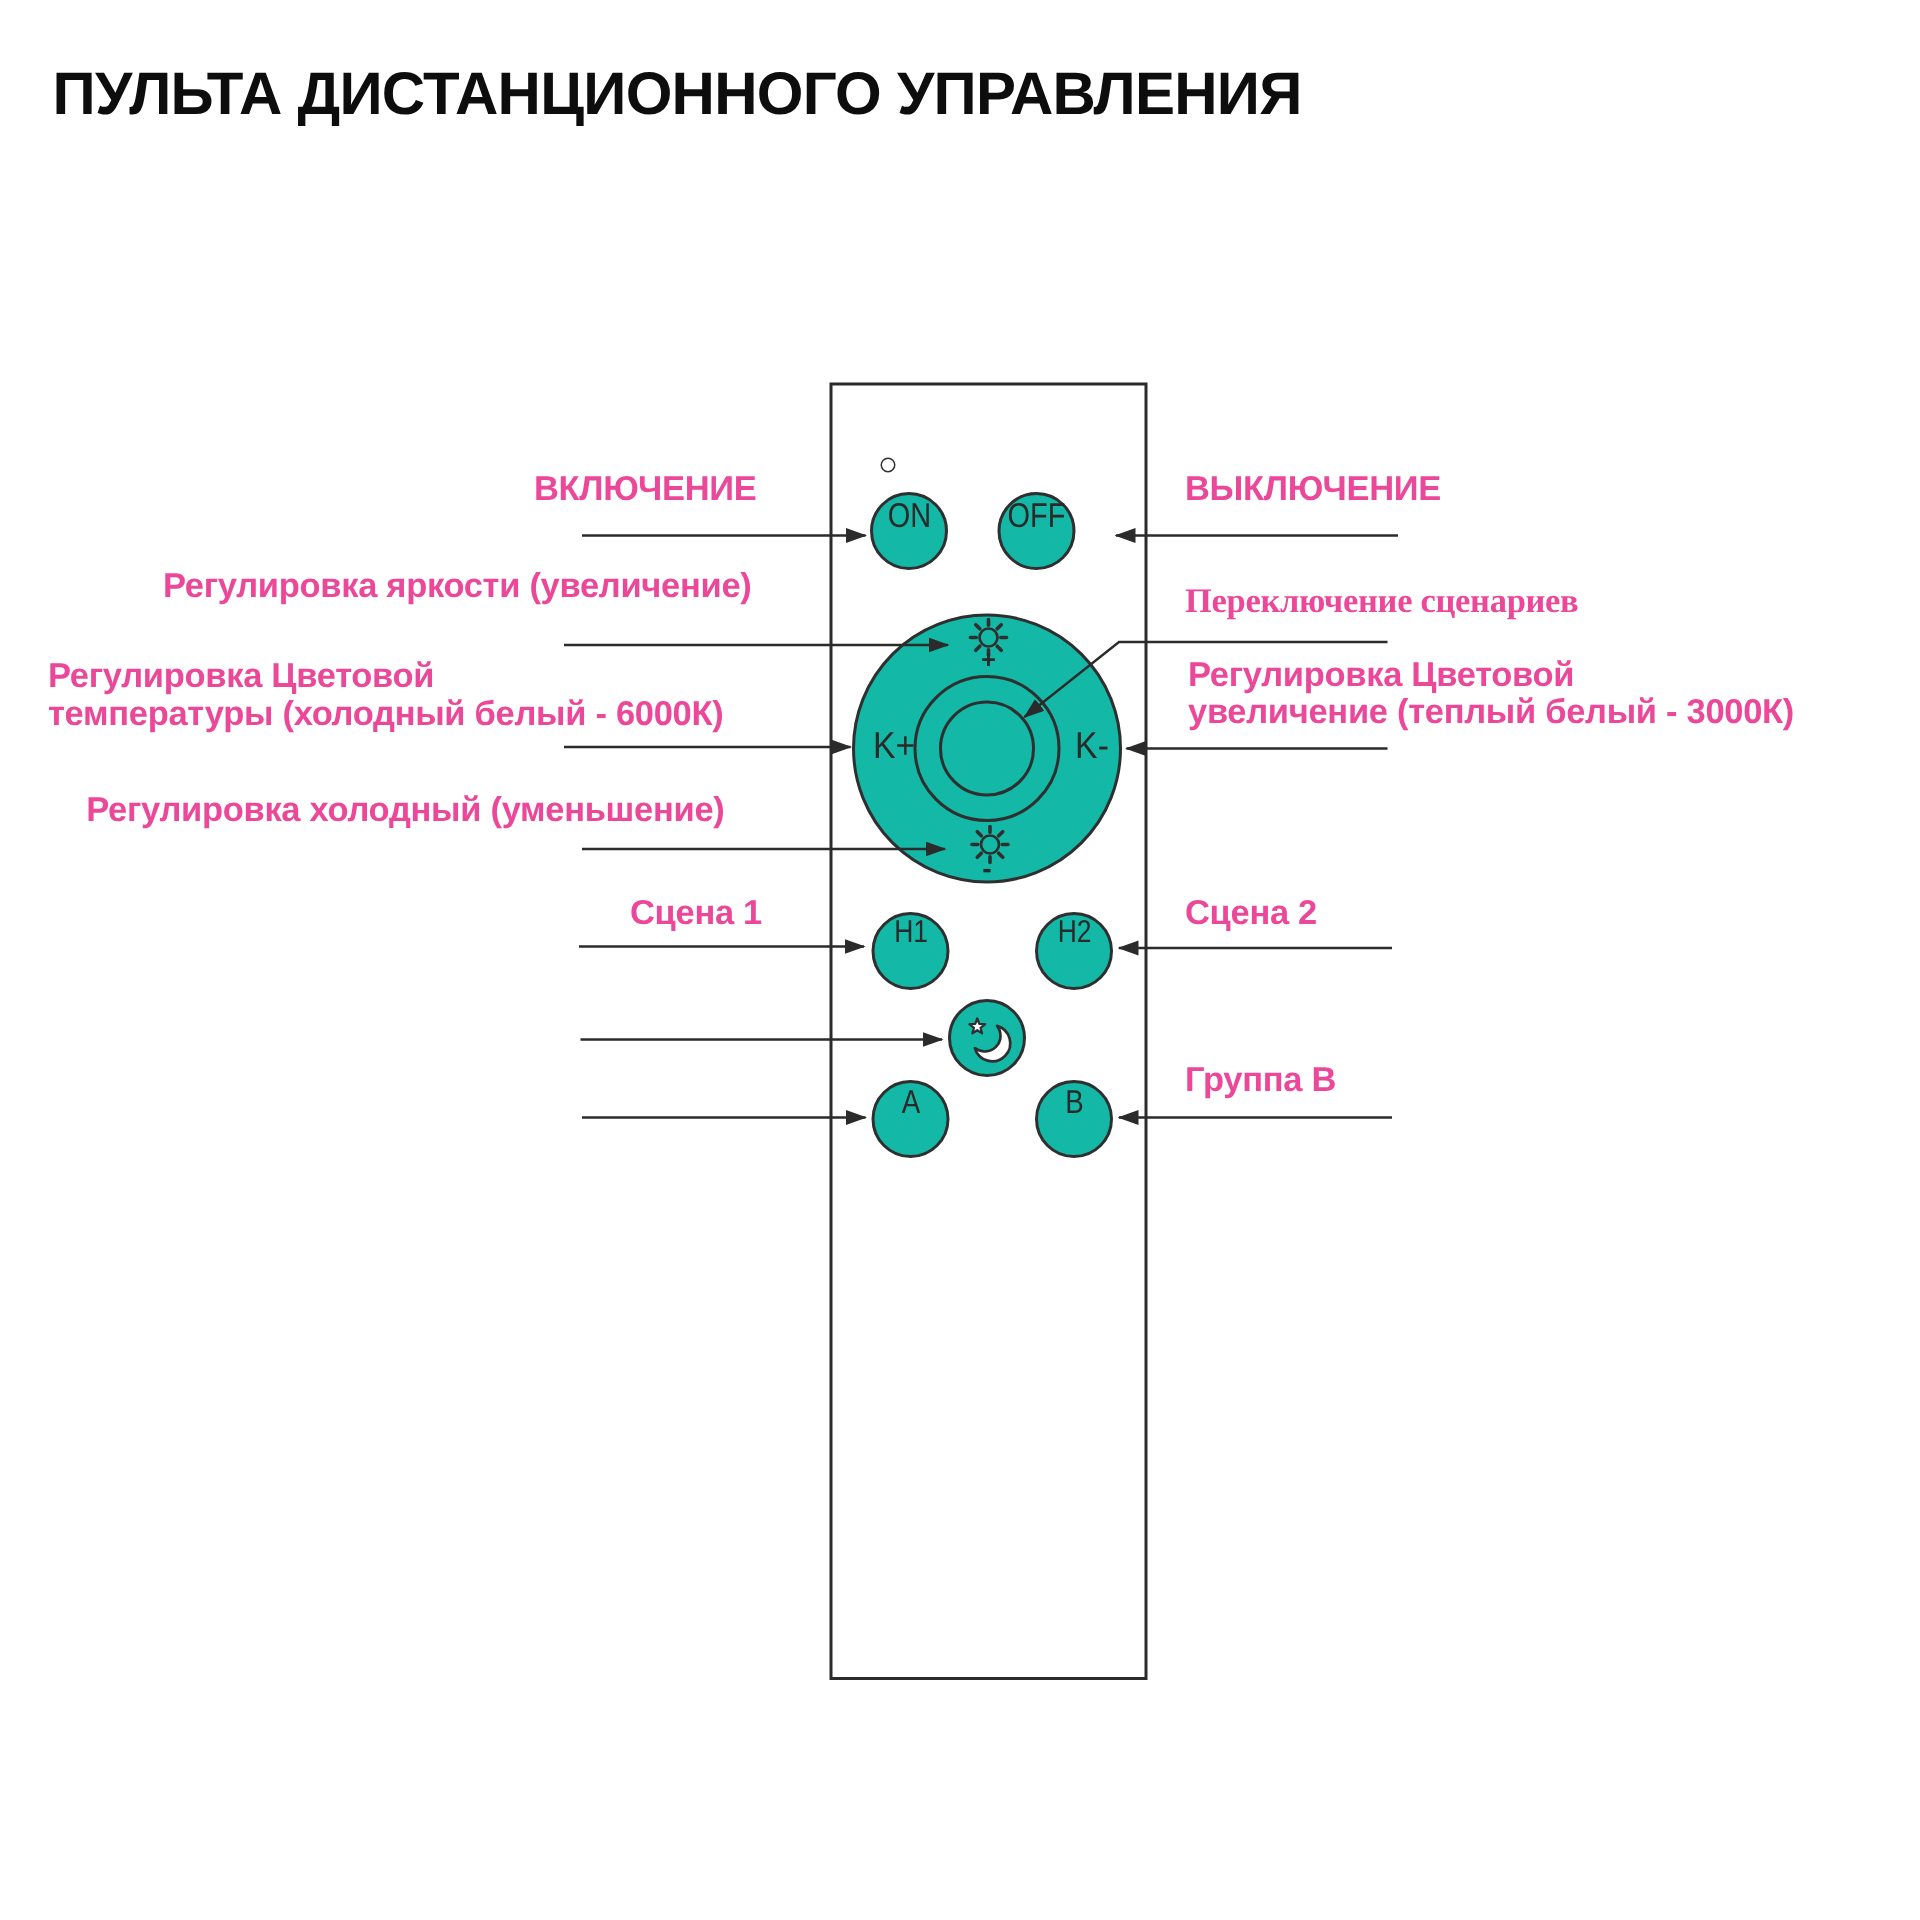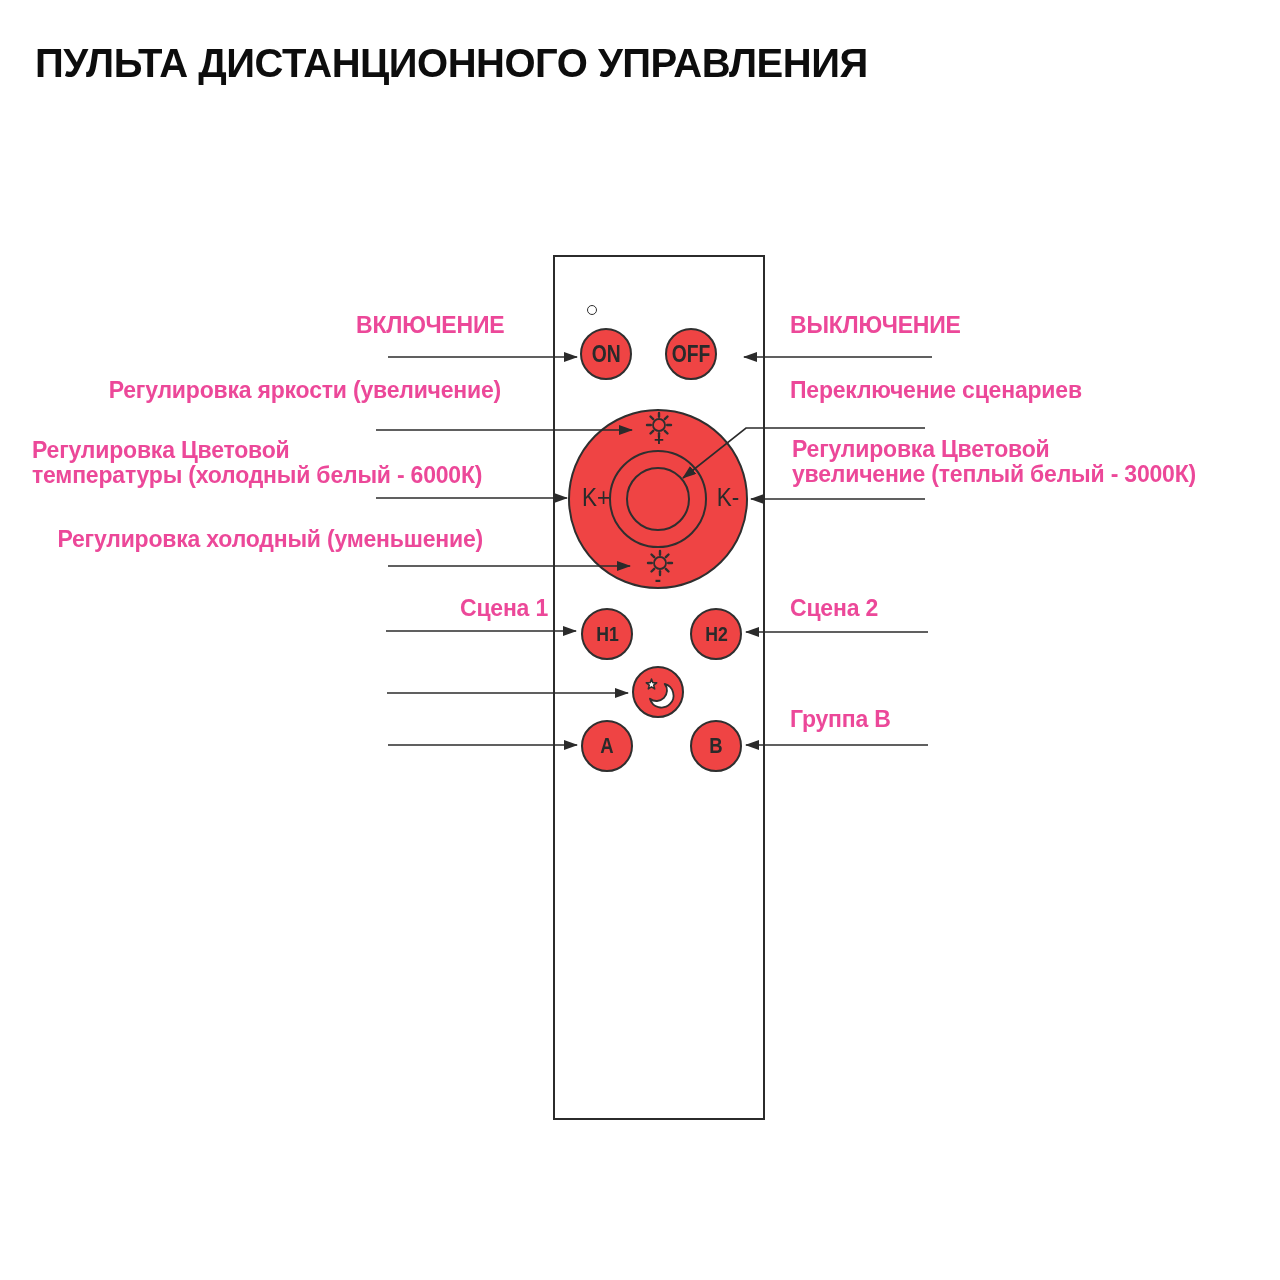--- a/index.html
+++ b/index.html
@@ -5,22 +5,22 @@
   html,body{margin:0;padding:0;background:#ffffff;}
   .page{position:relative;width:1280px;height:1280px;background:#fff;overflow:hidden;
         font-family:"Liberation Sans", sans-serif;color:#161616;}
   .title{position:absolute;left:35px;top:38px;font-size:40px;font-weight:bold;
          line-height:51px;letter-spacing:-0.5px;color:#0d0d0d;white-space:nowrap;}
   .lbl{position:absolute;font-size:23px;font-weight:bold;letter-spacing:-0.2px;
        line-height:25px;color:#ec4899;white-space:nowrap;}
   .lbl.r{text-align:right;}
   .remote{position:absolute;left:553px;top:255px;width:212px;height:865px;
           border:2px solid #2b2b2b;background:#fff;box-sizing:border-box;}
-  .circle{position:absolute;border:2px solid #2f2f2f;border-radius:50%;background:#ef4444;
-          box-sizing:border-box;display:flex;align-items:center;justify-content:center;font-weight:bold;}
+  .circle{position:absolute;border:2px solid #2f2f2f;border-radius:50%;background:#14b8a6;
+          box-sizing:border-box;display:flex;justify-content:center;}
   .btn-txt{font-size:23px;color:#2a2a2a;transform:scaleX(0.84);white-space:nowrap;}
   .led{position:absolute;left:587px;top:305px;width:10px;height:10px;
        border:1.6px solid #2f2f2f;border-radius:50%;box-sizing:border-box;}
   .ktxt{position:absolute;width:40px;text-align:center;font-size:25px;color:#2a2a2a;
         transform:scaleX(0.9);}
   .sign{position:absolute;text-align:center;font-weight:bold;color:#2a2a2a;}
   .overlay{position:absolute;left:0;top:0;width:1280px;height:1280px;pointer-events:none;}
   svg{display:block;}
 </style>
 </head>
@@ -28,31 +28,31 @@
 
 <div class="page">
 
   <div class="title">
     <div>ПУЛЬТА ДИСТАНЦИОННОГО УПРАВЛЕНИЯ</div>
   </div>
 
   <div class="lbl" style="left:356px;top:313px;">ВКЛЮЧЕНИЕ</div>
   <div class="lbl" style="left:790px;top:313px;">ВЫКЛЮЧЕНИЕ</div>
   <div class="lbl r" style="left:0;width:501px;top:378px;">Регулировка яркости (увеличение)</div>
-  <div class="lbl" style="left:790px;top:378px;">Переключение сценариев</div>
+  <div class="lbl" style="left:790px;top:388px;font-family:Liberation Serif, serif;">Переключение сценариев</div>
   <div class="lbl" style="left:32px;top:438px;">
     <div>Регулировка Цветовой</div>
     <div>температуры (холодный белый - 6000К)</div>
   </div>
   <div class="lbl" style="left:792px;top:437px;">
     <div>Регулировка Цветовой</div>
     <div>увеличение (теплый белый - 3000К)</div>
   </div>
   <div class="lbl r" style="left:0;width:483px;top:527px;">Регулировка холодный (уменьшение)</div>
-  <div class="lbl r" style="left:0;width:508px;top:596px;margin-left:40px;">Сцена 1</div>
+  <div class="lbl r" style="left:0;width:508px;top:596px;">Сцена 1</div>
   <div class="lbl" style="left:790px;top:596px;">Сцена 2</div>
   <div class="lbl" style="left:790px;top:707px;">Группа В</div>
 
   <div class="remote"></div>
   <div class="led"></div>
 
   <div class="circle" style="left:580px;top:328px;width:52px;height:52px;">
     <span class="btn-txt">ON</span>
   </div>
   <div class="circle" style="left:665px;top:328px;width:52px;height:52px;">

